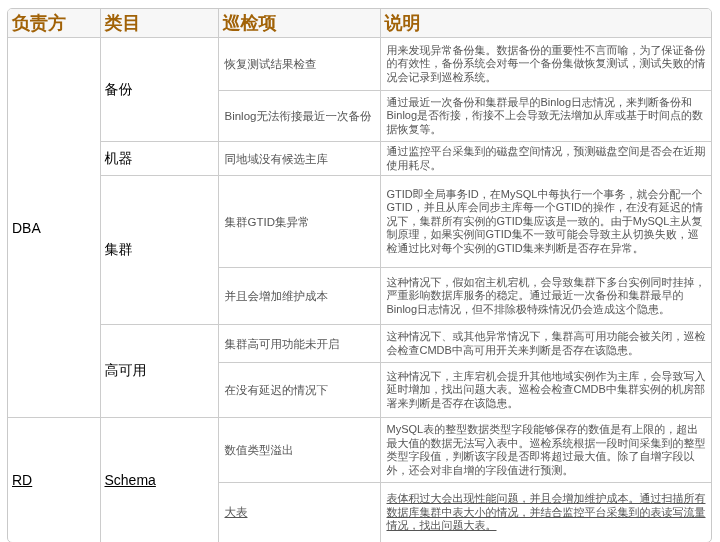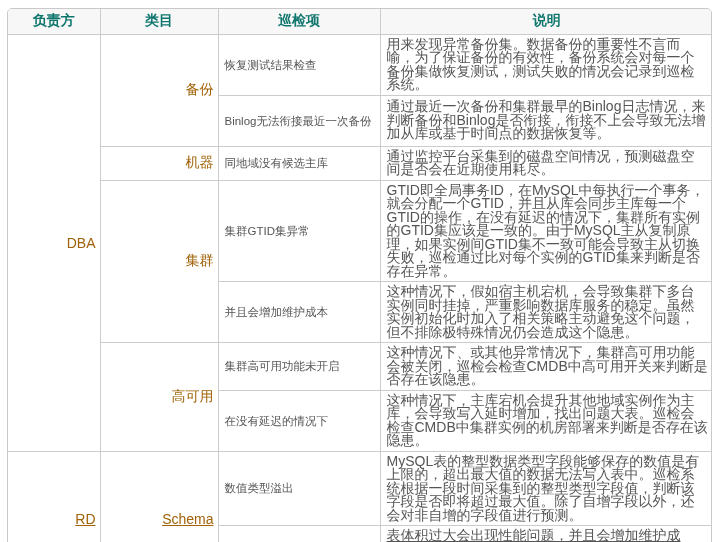--- a/index.html
+++ b/index.html
@@ -32,43 +32,43 @@
     border-right: 1px solid #cccccc;
     border-bottom: 1px solid #cccccc;
     vertical-align: middle;
     box-sizing: border-box;
     overflow: hidden;
   }
   th.no-r, td.no-r { border-right: none; }
   td.no-b { border-bottom: none; text-decoration: underline; }
   thead th {
     background: #f7f7f7;
-    color: #0f766e;
-    font-size: 14px;
+    color: #a16207;
+    font-size: 18px;
     font-weight: bold;
-    text-align: center;
+    text-align: left;
     height: 25px;
     padding: 2px 4px;
   }
   td.owner, td.category {
-    color: #a16207;
+    color: #000000;
     font-size: 14px;
-    text-align: right;
+    text-align: left;
     padding: 2px 4px;
   }
   td.item {
     color: #555555;
     font-size: 11.5px;
     text-align: left;
     padding: 2px 4px 2px 6px;
     line-height: 14px;
   }
   td.desc {
     color: #555555;
-    font-size: 14px;
+    font-size: 11px;
     line-height: 13.5px;
     text-align: left;
     padding: 3px 5px 3px 6px;
   }
   
   tbody tr:nth-child(1) { height: 53px; }
   tbody tr:nth-child(2) { height: 51px; }
   tbody tr:nth-child(3) { height: 34px; }
   tbody tr:nth-child(4) { height: 92px; }
   tbody tr:nth-child(5) { height: 57px; }
@@ -113,21 +113,21 @@
           <td class="item">同地域没有候选主库</td>
           <td class="desc no-r">通过监控平台采集到的磁盘空间情况，预测磁盘空间是否会在近期使用耗尽。</td>
         </tr>
         <tr>
           <td rowspan="2" class="category">集群</td>
           <td class="item">集群GTID集异常</td>
           <td class="desc no-r">GTID即全局事务ID，在MySQL中每执行一个事务，就会分配一个GTID，并且从库会同步主库每一个GTID的操作，在没有延迟的情况下，集群所有实例的GTID集应该是一致的。由于MySQL主从复制原理，如果实例间GTID集不一致可能会导致主从切换失败，巡检通过比对每个实例的GTID集来判断是否存在异常。</td>
         </tr>
         <tr>
           <td class="item">并且会增加维护成本</td>
-          <td class="desc no-r">这种情况下，假如宿主机宕机，会导致集群下多台实例同时挂掉，严重影响数据库服务的稳定。虽然实例初始化时加入了相关策略主动避免这个问题，但不排除极特殊情况仍会造成这个隐患。</td>
+          <td class="desc no-r">这种情况下，假如宿主机宕机，会导致集群下多台实例同时挂掉，严重影响数据库服务的稳定。通过最近一次备份和集群最早的Binlog日志情况，但不排除极特殊情况仍会造成这个隐患。</td>
         </tr>
         <tr>
           <td rowspan="2" class="category">高可用</td>
           <td class="item">集群高可用功能未开启</td>
           <td class="desc no-r">这种情况下、或其他异常情况下，集群高可用功能会被关闭，巡检会检查CMDB中高可用开关来判断是否存在该隐患。</td>
         </tr>
         <tr>
           <td class="item">在没有延迟的情况下</td>
           <td class="desc no-r">这种情况下，主库宕机会提升其他地域实例作为主库，会导致写入延时增加，找出问题大表。巡检会检查CMDB中集群实例的机房部署来判断是否存在该隐患。</td>
         </tr>

